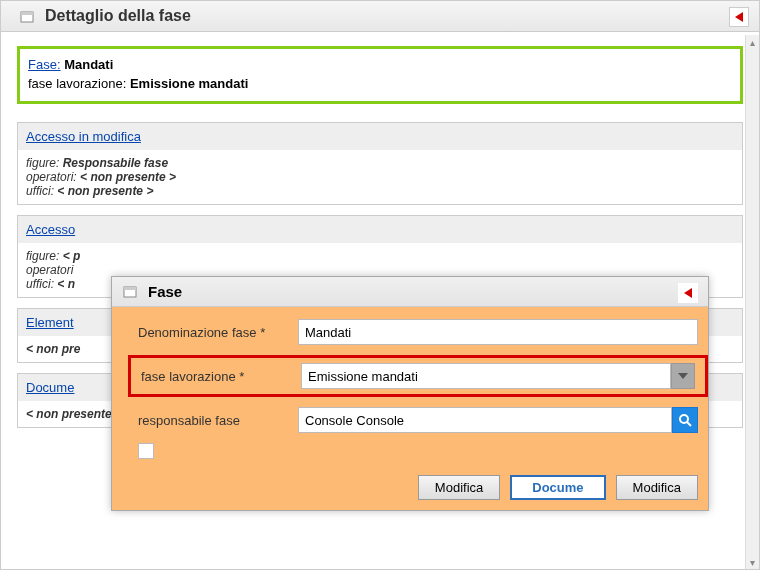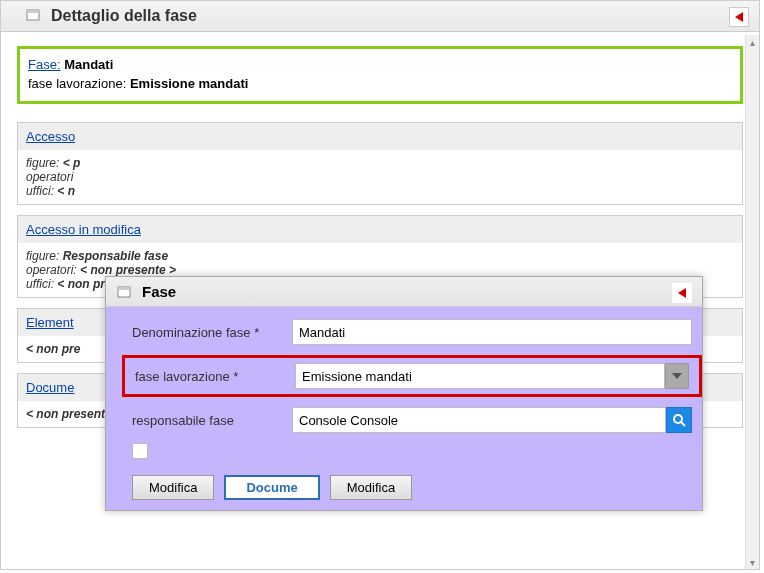--- a/index.html
+++ b/index.html
@@ -16,23 +16,23 @@
   .main-panel {
     border: 1px solid #ccc;
     width: 760px;
     height: 570px;
     position: relative;
     background: #fff;
   }
   .title-bar {
     background: linear-gradient(#f5f5f5,#e8e8e8);
     border-bottom: 1px solid #ccc;
-    padding: 6px 24px;
+    padding: 6px 18px;
     display: flex;
-    align-items: flex-start;
+    align-items: flex-end;
     font-weight: bold;
     font-size: 16px;
     color: #333;
     position: relative;
   }
   .title-icon {
     width: 16px;
     height: 16px;
     margin-right: 10px;
     display: inline-flex;
@@ -95,24 +95,24 @@
     margin-bottom: 4px;
   }
   .fase-label-link {
     color: #0645ad;
     text-decoration: underline;
   }
   .bold { font-weight: bold; font-style: normal; }
   .np { font-style: italic; font-weight: bold; }
   .modal-overlay {
     position: absolute;
-    left: 104px;
+    left: 110px;
     top: 275px;
     width: 598px;
-    background: #c4b5fd;
+    background: #fdba74;
     border: 1px solid #aaa;
     box-shadow: 0 0 8px rgba(0,0,0,0.25);
   }
   .modal-title {
     background: linear-gradient(#f0f0f0,#e4e4e4);
     border-bottom: 1px solid #ccc;
     padding: 6px 10px;
     display:flex;
     align-items:center;
     font-weight:bold;
@@ -177,20 +177,21 @@
     margin-bottom: 0;
     padding: 0 4px;
   }
   .checkbox-cell {
     width:16px; height:16px;
     border:1px solid #bbb;
     background:#fff;
   }
   .button-row {
     display:flex;
+    justify-content: flex-end;
     gap: 10px;
     padding-top: 6px;
   }
   .btn {
     border:1px solid #999;
     background: linear-gradient(#f5f5f5,#ddd);
     padding: 4px 16px;
     font-size: 13px;
     cursor:pointer;
   }
@@ -229,37 +230,37 @@
         <span style="font-weight:bold;">Mandati</span>
       </div>
       <div class="fase-line">
         <span>fase lavorazione:</span>
         <span style="font-weight:bold;">Emissione mandati</span>
       </div>
     </div>
 
     <div class="section">
       <div class="section-header">
+        <a href="#">Accesso in modifica</a>
+      </div>
+      <div class="section-body">
+        <div><span>figure:</span> <span class="bold" style="font-style:italic;">Responsabile fase</span></div>
+        <div><span>operatori:</span> <span class="np">&lt; non presente &gt;</span></div>
+        <div><span>uffici:</span> <span class="np">&lt; non presente &gt;</span></div>
+      </div>
+    </div>
+
+    <div class="section">
+      <div class="section-header">
         <a href="#">Accesso</a>
       </div>
       <div class="section-body">
         <div><span>figure:</span> <span class="np">&lt; p</span></div>
         <div><span>operatori</span></div>
         <div><span>uffici:</span> <span class="np">&lt; n</span></div>
-      </div>
-    </div>
-
-    <div class="section">
-      <div class="section-header">
-        <a href="#">Accesso in modifica</a>
-      </div>
-      <div class="section-body">
-        <div><span>figure:</span> <span class="bold" style="font-style:italic;">Responsabile fase</span></div>
-        <div><span>operatori:</span> <span class="np">&lt; non presente &gt;</span></div>
-        <div><span>uffici:</span> <span class="np">&lt; non presente &gt;</span></div>
       </div>
     </div>
 
     <div class="section">
       <div class="section-header">
         <a href="#">Element</a>
       </div>
       <div class="section-body">
         <span class="np">&lt; non pre</span>
       </div>

